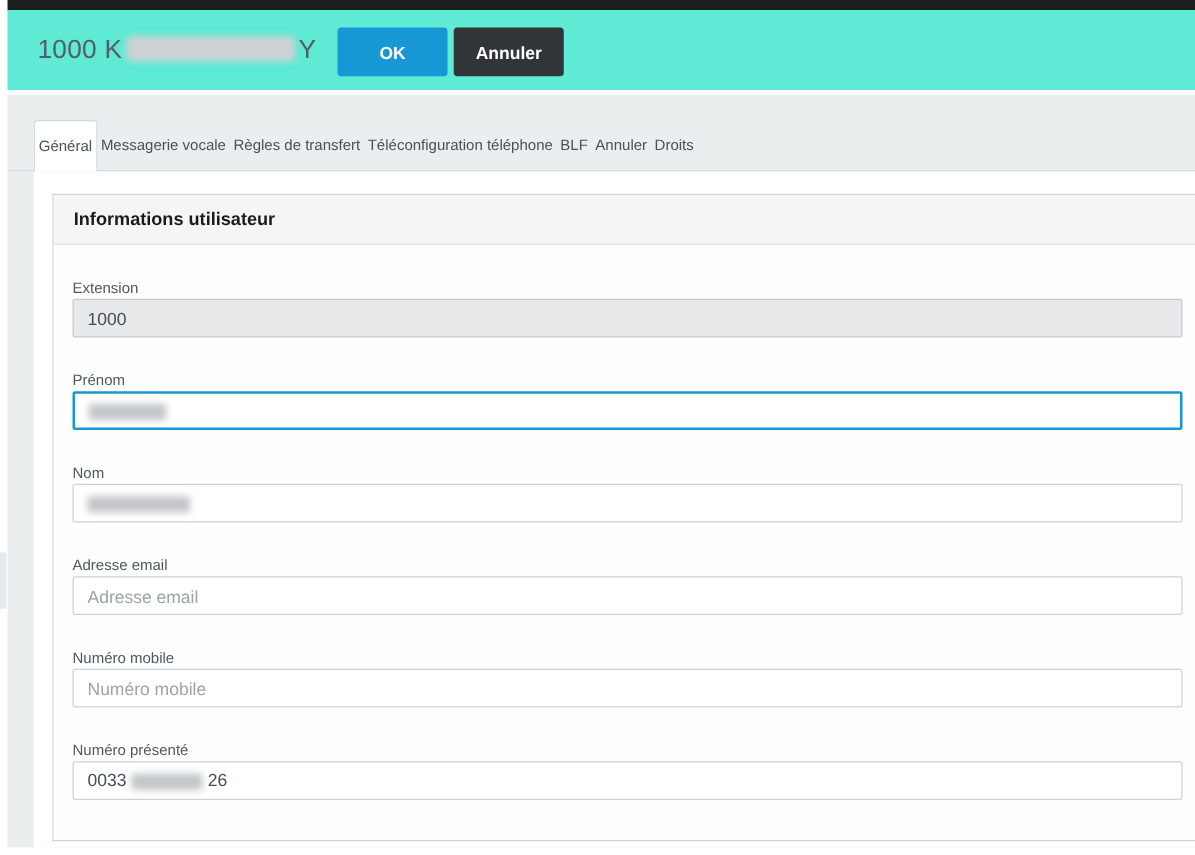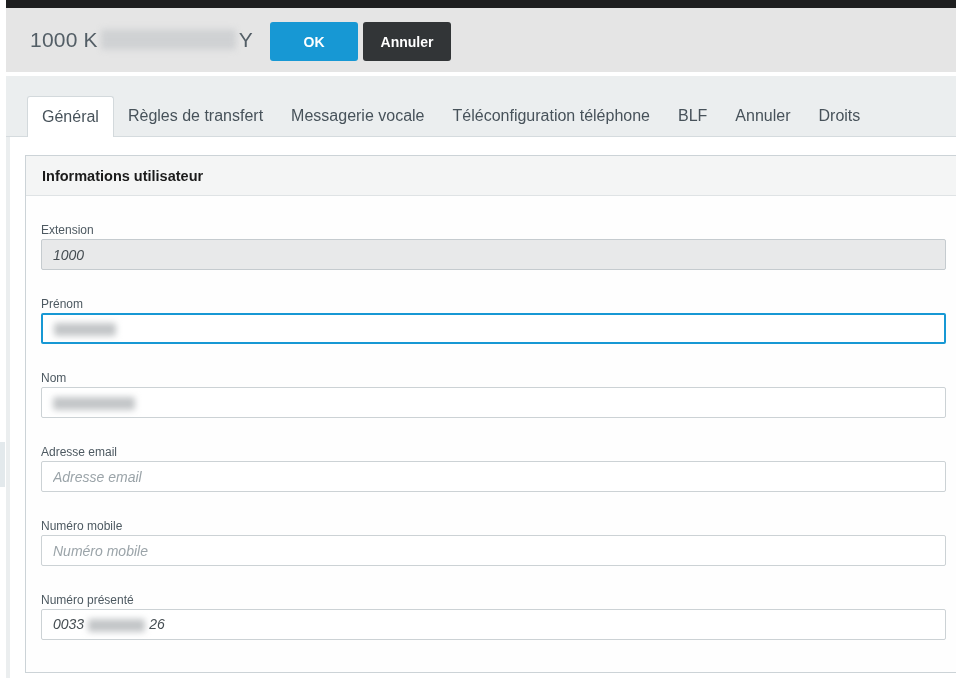--- a/index.html
+++ b/index.html
@@ -4,21 +4,21 @@
 <style>
   * { margin:0; padding:0; box-sizing:border-box; }
   html,body { width:956px; height:684px; background:#ffffff; overflow:hidden;
     font-family:"Liberation Sans", sans-serif; }
   .app { position:relative; width:956px; height:684px; background:#ffffff; }
 
   
   .topbar { position:absolute; left:6px; right:0; top:0; height:8px; background:#1d1e1f; }
 
   
-  .header { position:absolute; left:6px; right:0; top:8px; height:64px; background:#e5e5e5; }
+  .header { position:absolute; left:6px; right:0; top:8px; height:64px; background:#5eead4; }
   .page-title { position:absolute; left:24px; top:50%; transform:translateY(-50%);
     font-size:21px; color:#535e66; letter-spacing:0.2px; white-space:nowrap; }
   .btn { position:absolute; top:14px; height:39px; width:88px; border:none; border-radius:3px;
     color:#ffffff; font-weight:bold; font-size:14px; font-family:"Liberation Sans", sans-serif;
     cursor:pointer; text-align:center; }
   .btn-ok { left:264px; background:#1798d4; }
   .btn-cancel { left:357px; background:#323537; }
 
   
   .redact { display:inline-block; background:#c3c6c8; border-radius:2px;
@@ -27,40 +27,40 @@
   .redact.small { width:62px; height:13px; }
   .redact.mid { width:82px; height:13px; }
   .redact.num { width:57px; height:13px; margin:0 4px; }
 
   
   .main { position:absolute; left:6px; right:0; top:76px; height:602px; background:#ebeeef; }
 
   
   .tabbar { position:relative; height:61px; padding-left:21px; display:flex;
     align-items:flex-end; border-bottom:1px solid #d5dbde; }
-  .tab { height:40px; line-height:40px; padding:0 14px; font-size:16px; color:#47525a;
+  .tab { height:40px; line-height:40px; padding:0 3px; font-size:12px; color:#47525a;
     cursor:pointer; white-space:nowrap; }
   .tab.active { background:#ffffff; border:1px solid #d3d9dc; border-bottom:none;
     border-radius:3px 3px 0 0; margin-bottom:-1px; height:41px; }
 
   
-  .content { margin-left:4px; background:#ffffff; height:541px; overflow:hidden; }
+  .content { margin-left:21px; background:#ffffff; height:541px; overflow:hidden; }
 
   
   .panel { margin:18px 0 0 15px; border:1px solid #ccd3d7; border-right:none; background:#fefefe; }
   .panel-header { height:40px; line-height:40px; background:#f4f5f5; border-bottom:1px solid #dfe3e5;
     padding-left:16px; font-size:14.5px; font-weight:bold; color:#1b1b1b; }
   .panel-body { padding:26px 10px 32px 15px; background:#fefefe; }
 
   .field-group { margin-bottom:26px; }
   .field-group:last-child { margin-bottom:0; }
   .field-label { display:block; font-size:12px; line-height:17px; color:#4d5961; }
   .input, input.input { display:block; width:100%; height:31px; border:1px solid #ccd2d5;
     border-radius:2px; background:#ffffff; padding:0 11px; font-size:14px; color:#454d52;
-    line-height:29px; font-family:"Liberation Sans", sans-serif; outline:none;font-style:italic; }
+    line-height:29px; font-family:"Liberation Sans", sans-serif; outline:none; }
   input.input::placeholder { color:#9ba4a9; opacity:1; }
   .input.readonly { background:#e8e9ea; border-color:#c5cbcf; }
   .input.focused { border:2px solid #1798d4; line-height:27px; }
 
   
   .edge-handle { position:absolute; left:0; top:442px; width:5px; height:45px; background:#e3e9ec; }
 </style>
 </head>
 <body>
 
@@ -71,22 +71,22 @@
   <div class="header">
     <div class="page-title"><span>1000 K</span><span class="redact title"></span><span>Y</span></div>
     <button class="btn btn-ok">OK</button>
     <button class="btn btn-cancel">Annuler</button>
   </div>
 
   <div class="main">
 
     <div class="tabbar">
       <div class="tab active">Général</div>
+      <div class="tab">Messagerie vocale</div>
       <div class="tab">Règles de transfert</div>
-      <div class="tab">Messagerie vocale</div>
       <div class="tab">Téléconfiguration téléphone</div>
       <div class="tab">BLF</div>
       <div class="tab">Annuler</div>
       <div class="tab">Droits</div>
     </div>
 
     <div class="content">
       <div class="panel">
         <div class="panel-header">Informations utilisateur</div>
         <div class="panel-body">

